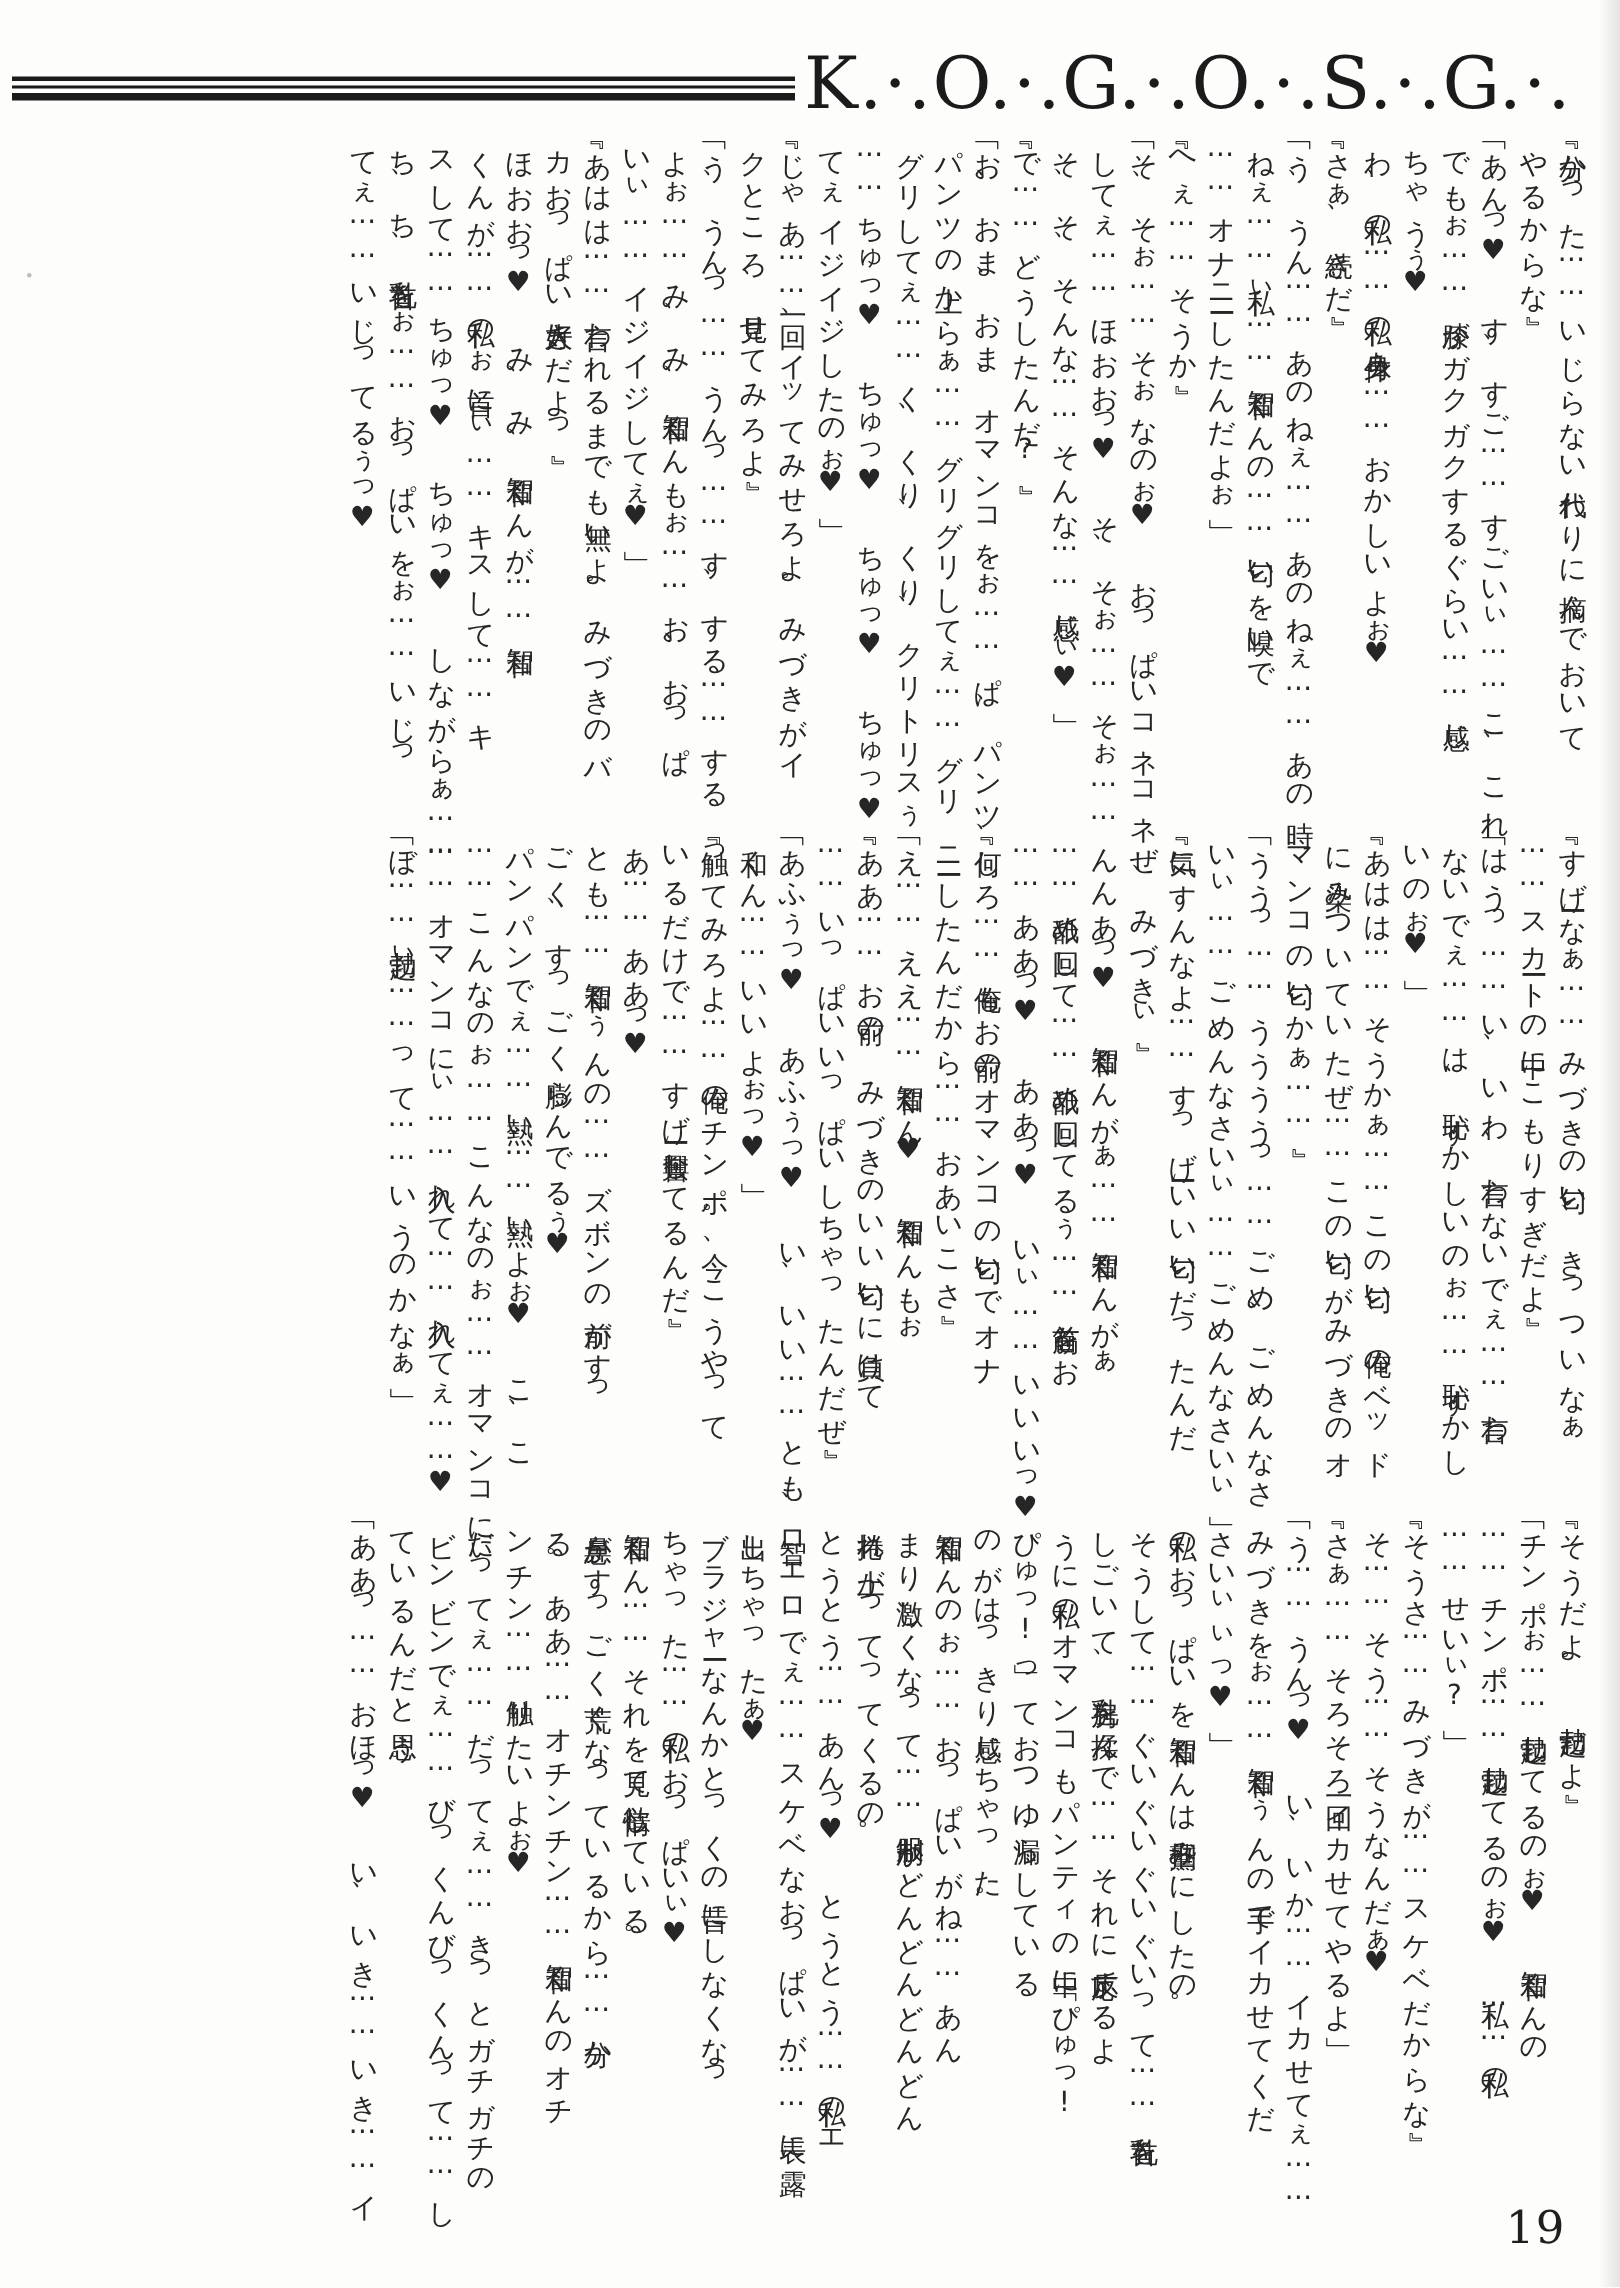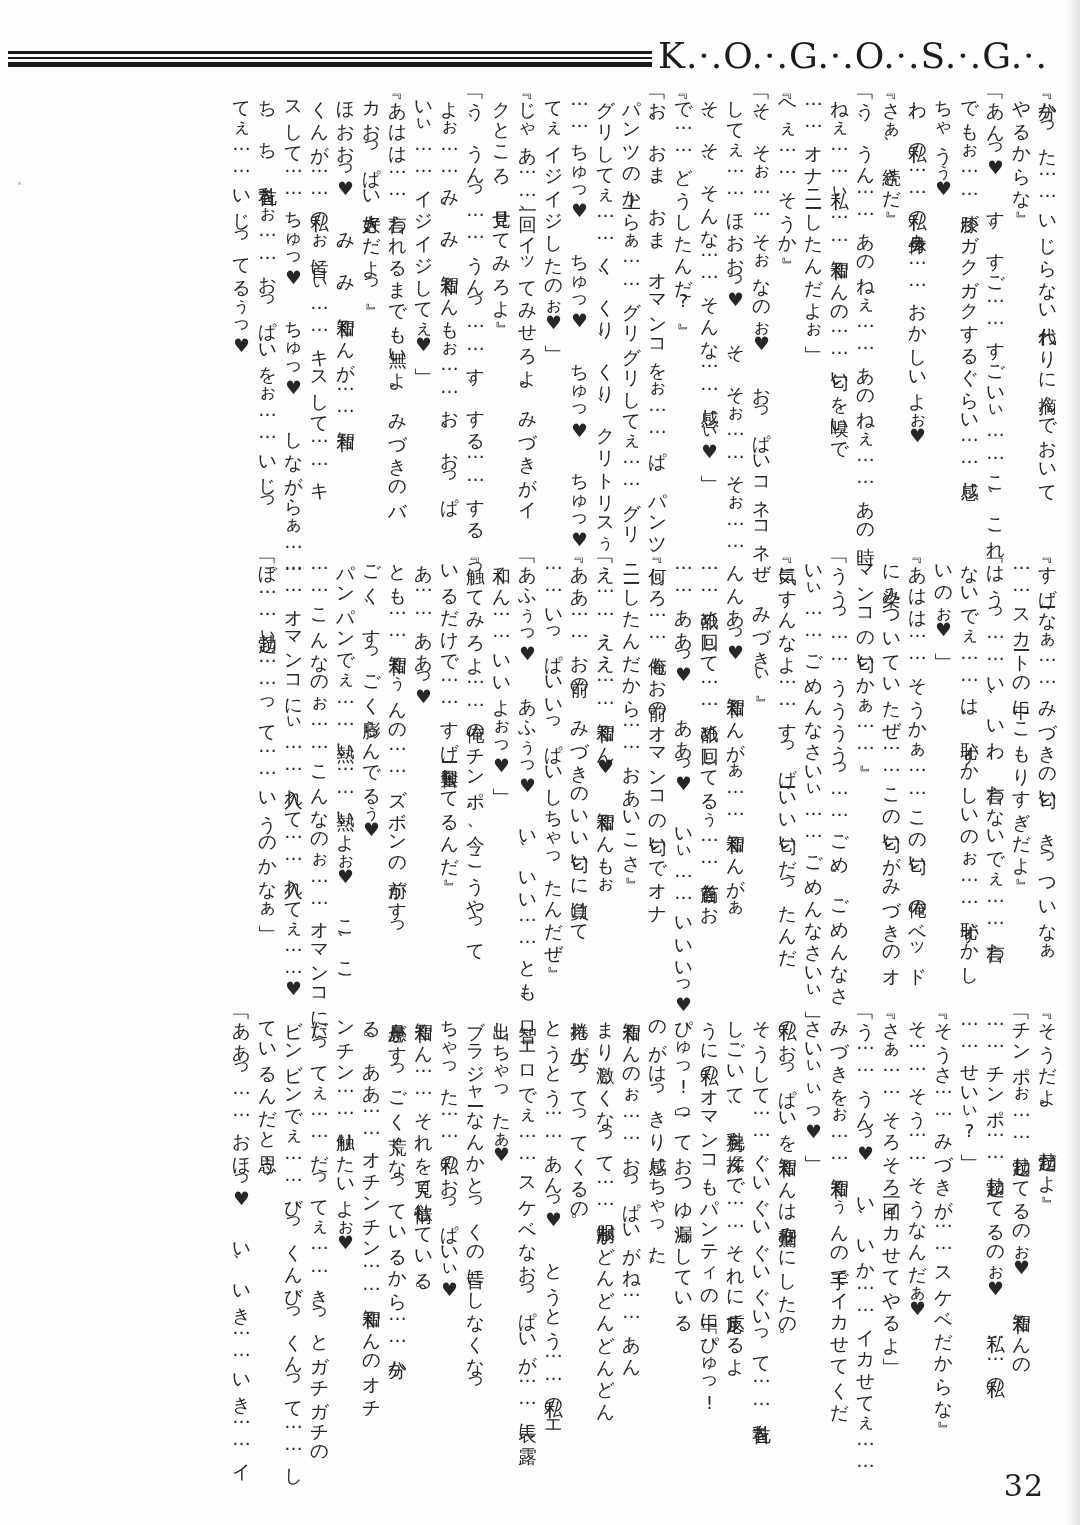--- a/index.html
+++ b/index.html
@@ -47,21 +47,21 @@
     margin-right: 6px;
     padding-top: 4px;
   }
   .rule-stack .r1 { height: 3px; background: #1b1b1b; }
   .rule-stack .r2 { height: 2px; background: #1b1b1b; }
   .rule-stack .r3 { height: 5px; background: #1b1b1b; }
 
   .series-title {
     flex: 0 0 auto;
     font-family: "DejaVu Serif", "Liberation Serif", serif;
-    font-size: 36px;
+    font-size: 48px;
     letter-spacing: 1px;
     color: #1b1b1b;
     white-space: nowrap;
     line-height: 1;
     padding-bottom: 2px;
   }
 
   
   .block {
     position: absolute;
@@ -231,15 +231,15 @@
       <div class="tcol">智和くん……それを見て欲情している。</div>
       <div class="tcol">鼻息がすっごく荒くなっているから……分か</div>
       <div class="tcol">る。ああ……オチンチン……智和くんのオチ</div>
       <div class="tcol">ンチン……触りたいよぉ♥</div>
       <div class="tcol">だってぇ……だってぇ……きっとガチガチの</div>
       <div class="tcol">ビンビンでぇ……びっくんびっくんって……し</div>
       <div class="tcol">ているんだと思う。</div>
       <div class="tcol">「ああっ……おほっ♥　い、いき……いき……イ</div>
     </div>
 
-  <div class="folio">32</div>
+  <div class="folio">19</div>
 
 </div>
 
 </body></html>

